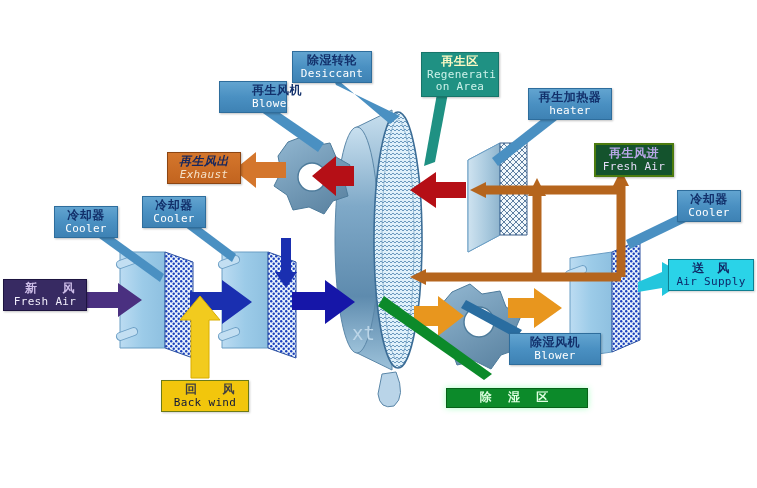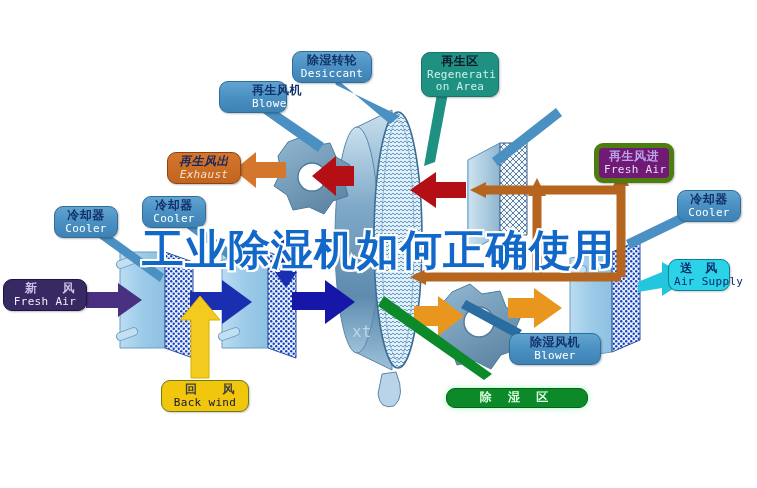--- a/index.html
+++ b/index.html
@@ -25,21 +25,20 @@
 
   
   .label-box {
     position: absolute;
     box-sizing: border-box;
     text-align: center;
     line-height: 1.05;
     white-space: nowrap;
     padding: 2px 5px 3px 5px;
     z-index: 20;
-    border-radius: 9px;
   }
   .label-box .cn {
     display: block;
     font-family: "DejaVu Sans", sans-serif;
     font-weight: bold;
     font-size: 12px;
     letter-spacing: 0.5px;
   }
   .label-box .en {
     display: block;
@@ -59,36 +58,36 @@
   .lb-blue .en { color: #ffffff; }
   .lb-blue .cn { color: #12306b; }
 
   
   .lb-teal {
     background: #1f9183;
     border: 1px solid #17756a;
     color: #d8f7ef;
     box-shadow: 1px 1px 2px rgba(0,0,0,0.25);
   }
-  .lb-teal .cn { color: #0f172a; }
+  .lb-teal .cn { color: #fef9c3; }
   .lb-teal .en { color: #cdf2ea; }
 
   
   .lb-orange {
     background: linear-gradient(180deg, #d4762c 0%, #c2641f 100%);
     border: 1px solid #8c4512;
     box-shadow: 1px 1px 2px rgba(0,0,0,0.25);
   }
   .lb-orange .cn { color: #16275e; }
   .lb-orange .en { color: #f5e2c8; }
 
   
   .lb-purple {
-    background: #701a75;
-    border: 5px solid #4d7c0f;
+    background: #14532d;
+    border: 2px solid #4d7c0f;
     box-shadow: 1px 1px 2px rgba(0,0,0,0.25);
   }
   .lb-purple .cn { color: #b9a7e8; }
   .lb-purple .en { color: #e4dcf7; }
 
   
   .lb-navy {
     background: #372a62;
     border: 1px solid #1d1440;
     box-shadow: 1px 1px 2px rgba(0,0,0,0.25);
@@ -149,21 +148,21 @@
     white-space: nowrap;
   }
   #watermark-title .inner {
     display: inline-block;
   }
   #faint-mark {
     position: absolute;
     left: 352px;
     top: 322px;
     font-family: "DejaVu Sans Mono", monospace;
-    font-size: 16px;
+    font-size: 19px;
     color: #bcd6e8;
     z-index: 12;
     pointer-events: none;
   }
 </style>
 </head>
 <body>
 
 <div id="stage">
 
@@ -347,20 +346,24 @@
     <span class="cn">再生风机</span>
     <span class="en">Blower</span>
   </div>
 
   <div class="label-box lb-teal" style="left:421px; top:52px; width:78px;">
     <span class="cn">再生区</span>
     <span class="en">Regenerati</span>
     <span class="en">on Area</span>
   </div>
 
+  <div class="label-box lb-blue" style="left:528px; top:88px; width:84px;">
+    <span class="cn">再生加热器</span>
+    <span class="en">heater</span>
+  </div>
 
   <div class="label-box lb-purple" style="left:594px; top:143px; width:80px;">
     <span class="cn">再生风进</span>
     <span class="en">Fresh Air</span>
   </div>
 
   <div class="label-box lb-orange" style="left:167px; top:152px; width:74px;font-style:italic;">
     <span class="cn">再生风出</span>
     <span class="en">Exhaust</span>
   </div>
@@ -388,28 +391,25 @@
   <div class="label-box lb-yellow" style="left:161px; top:380px; width:88px;">
     <span class="cn wide-cn">回　　风</span>
     <span class="en">Back wind</span>
   </div>
 
   <div class="label-box lb-blue" style="left:509px; top:333px; width:92px;">
     <span class="cn">除湿风机</span>
     <span class="en">Blower</span>
   </div>
 
-  <div class="label-box lb-cyan" style="left:668px; top:259px; width:62px;">
+  <div class="label-box lb-cyan" style="left:668px; top:259px; width:86px;">
     <span class="cn">送　风</span>
     <span class="en">Air Supply</span>
   </div>
 
   <div class="label-box lb-green" style="left:446px; top:376px; width:142px;margin-top:12px;">
     <span class="cn">除 湿 区</span>
   </div>
 
-  <div id="watermark-title">
-    <span class="inner">工业除湿机如何正确使用</span>
-  </div>
 
   <div id="faint-mark">xt</div>
 
 </div>
 
 </body></html>

